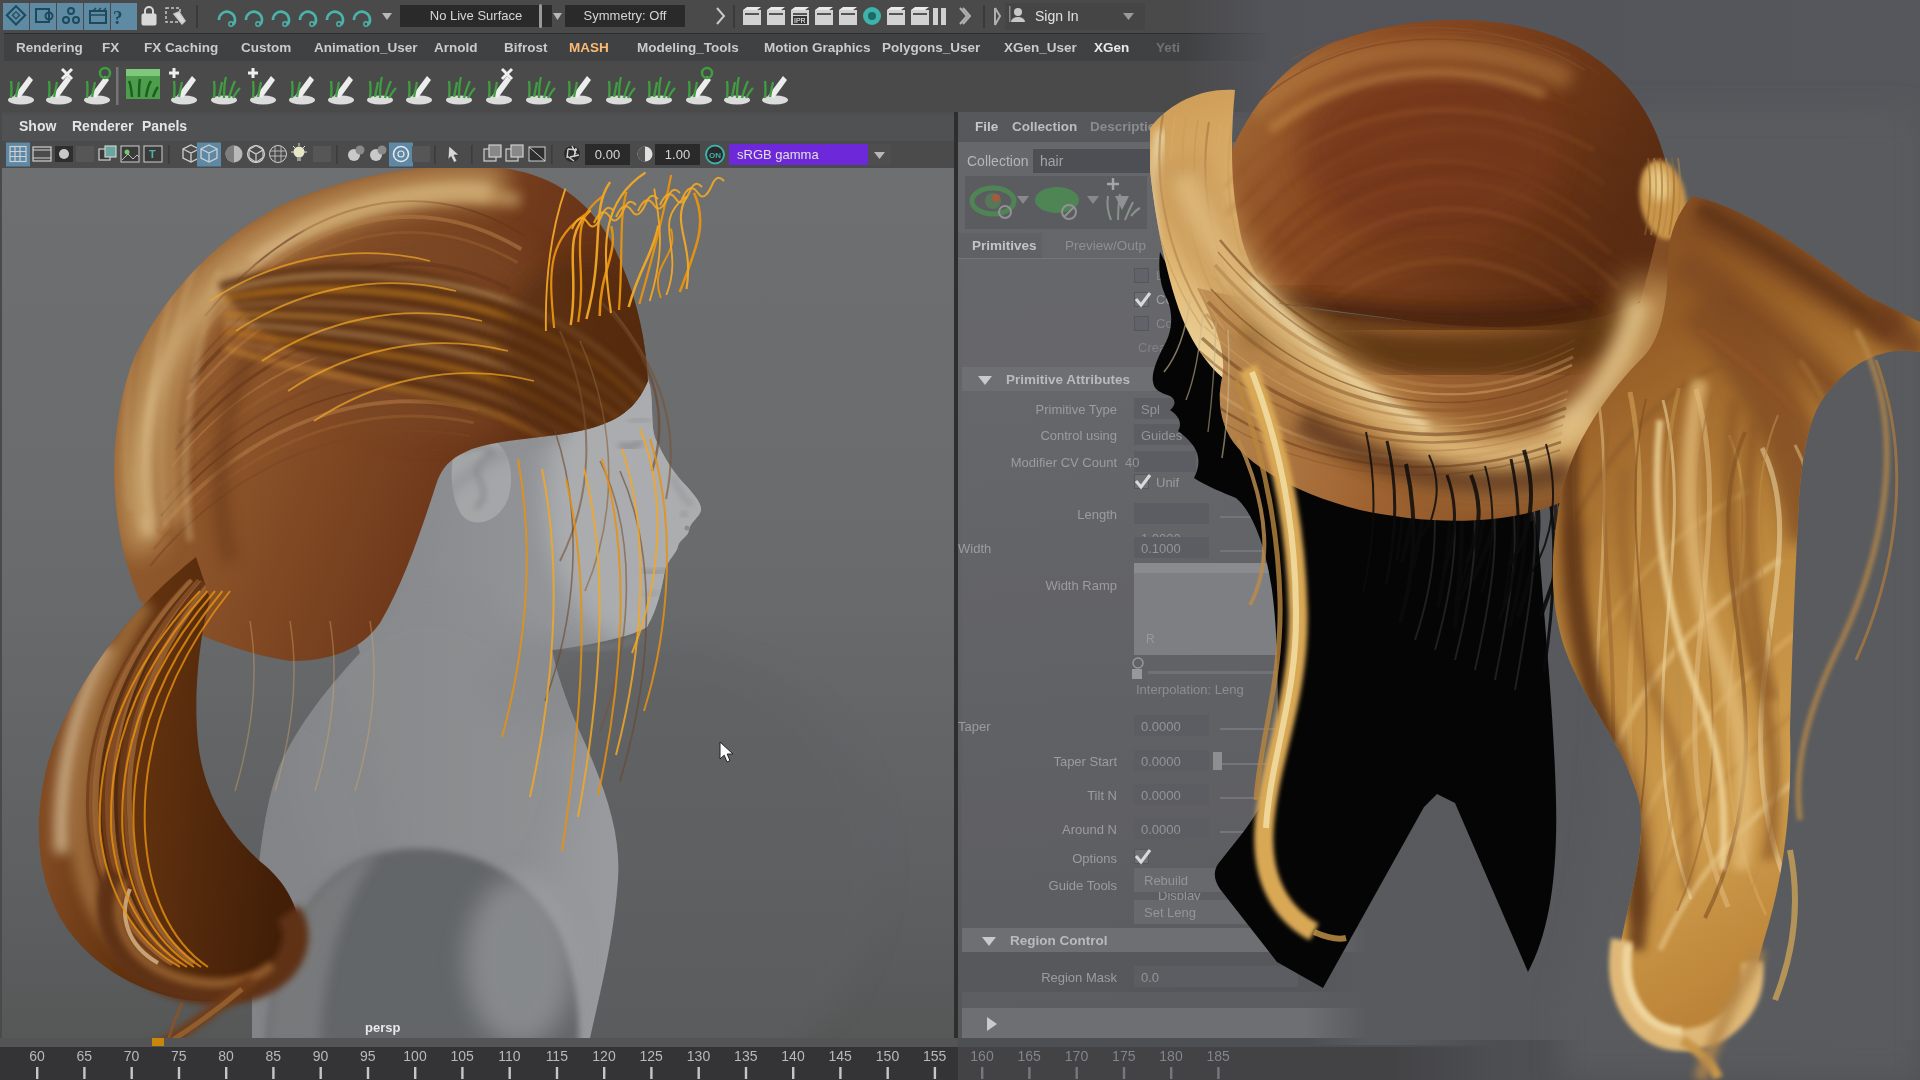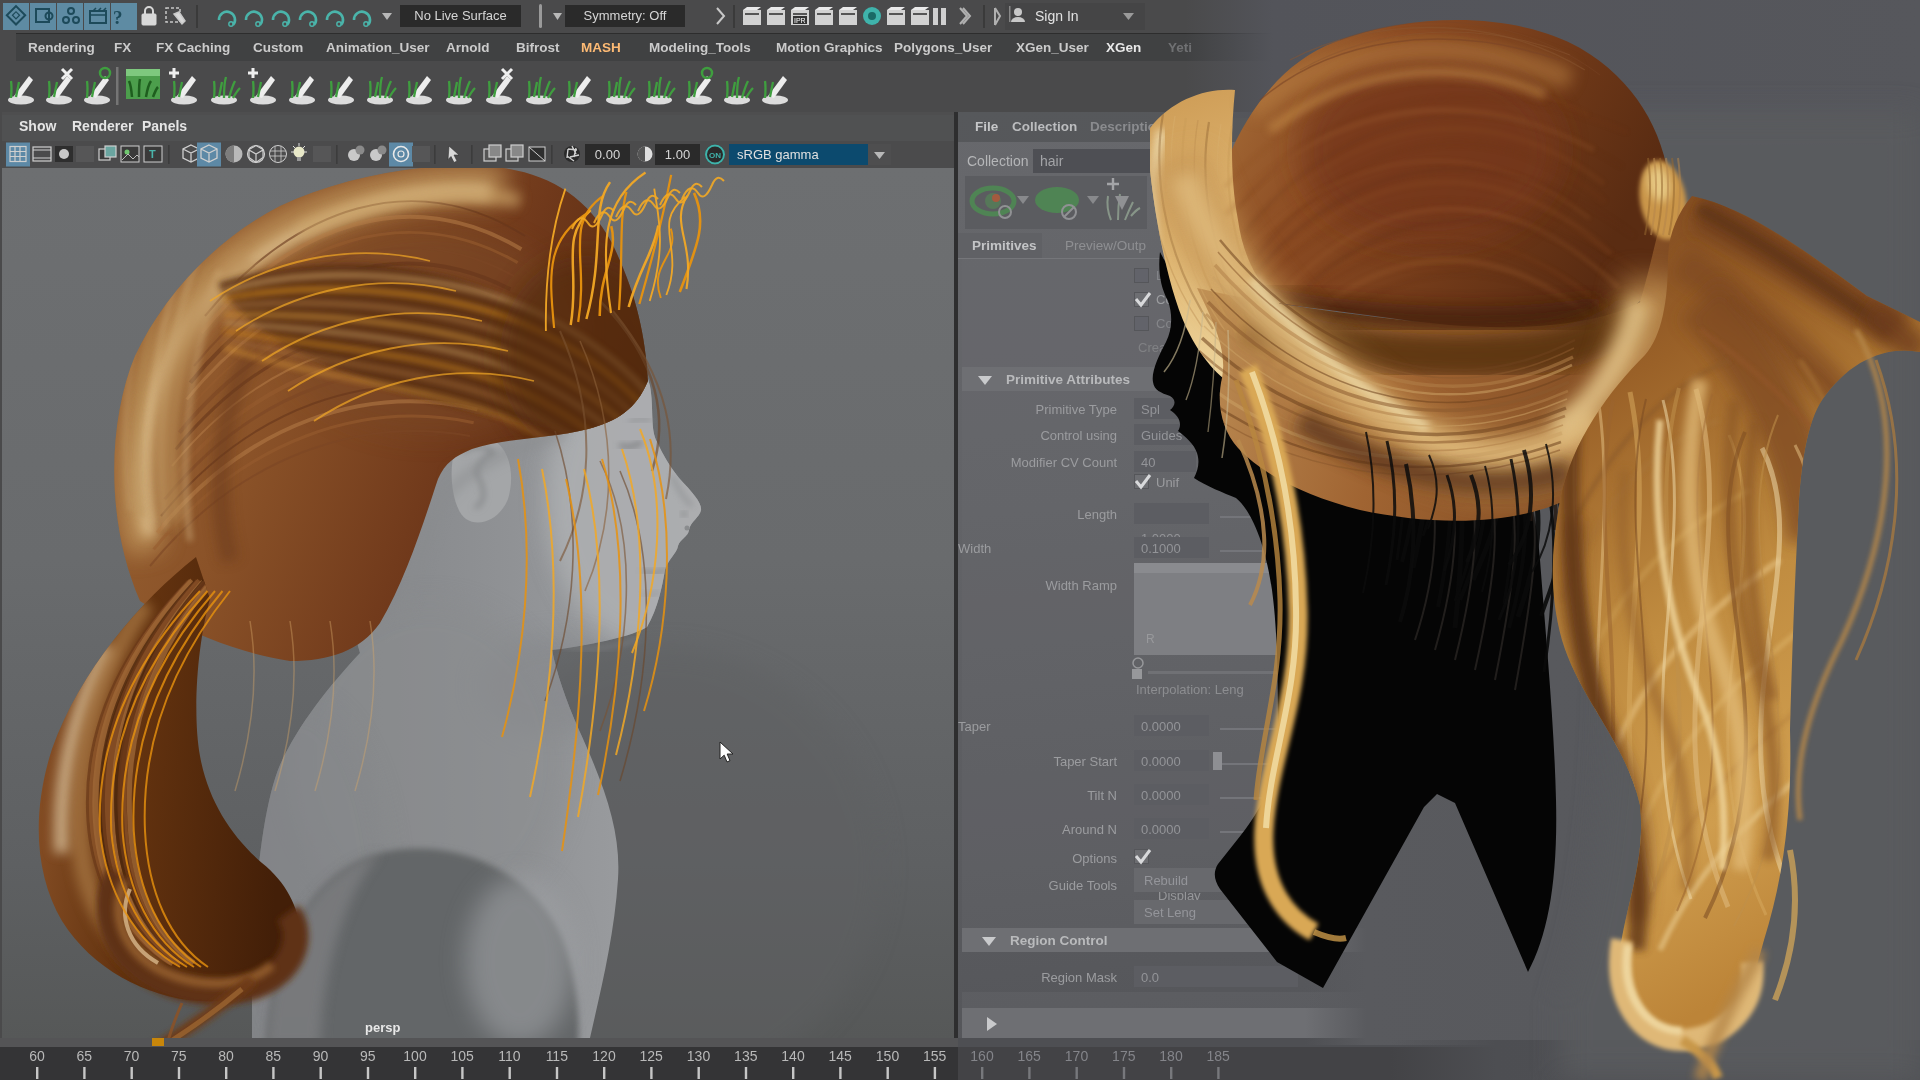--- a/index.html
+++ b/index.html
@@ -57,21 +57,21 @@
 <g transform="translate(323,6)" stroke="#4ab4aa" fill="none" stroke-width="2.6">
         <path d="M4 14 a8 8 0 1 1 14 5"></path>
         <circle cx="16" cy="18" r="2.2" stroke-width="1.4"></circle>
       </g>
 <g transform="translate(350,6)" stroke="#4ab4aa" fill="none" stroke-width="2.6">
         <path d="M4 14 a8 8 0 1 1 14 5"></path>
         <circle cx="16" cy="18" r="2.2" stroke-width="1.4"></circle>
       </g>
 <path d="M382 13 l10 0 l-5 7 z" fill="#b8b8b8"></path>
 </svg>
-<div class="fld" style="left:400px;top:5px;width:121px;height:22px;text-align:center;">No Live Surface</div>
+<div class="fld" style="left:400px;top:5px;width:152px;height:22px;text-align:center;">No Live Surface</div>
 <svg class="abs" style="left:535px;top:0" width="160" height="33">
       <rect x="4" y="4" width="3" height="24" rx="1.5" fill="#9a9a9a"></rect>
       <path d="M18 13 l9 0 l-4.5 7 z" fill="#b8b8b8"></path>
     </svg>
 <div class="fld" style="left:565px;top:5px;width:120px;height:22px;text-align:center;">Symmetry: Off</div>
 <svg class="abs" style="left:705px;top:0" width="1215" height="33">
 <path d="M12 8 l7 8 l-7 8" stroke="#c8c8c8" stroke-width="2" fill="none"></path>
 <rect x="28" y="5" width="2" height="23" fill="#3a3a3a"></rect>
 <g transform="translate(38,7)">
         <rect x="0" y="3" width="18" height="15" fill="#d2d2d2"></rect>
@@ -118,21 +118,21 @@
 <rect x="278" y="5" width="2" height="23" fill="#3a3a3a"></rect>
 <path d="M290 8 l0 17 m0 -17 l5 8 l-5 9" stroke="#b0b0b0" stroke-width="2" fill="none"></path>
 <rect x="300" y="3" width="140" height="27" fill="#454546"></rect>
 <circle cx="313" cy="12" r="4" fill="#c8c8c8"></circle>
       <path d="M306 22 a7 5 0 0 1 14 0 z" fill="#c8c8c8"></path>
       <rect x="304" y="6" width="1.5" height="16" fill="#888"></rect>
 <text x="330" y="21" font-size="14" fill="#e2e2e2" font-family="Liberation Sans">Sign In</text>
 <path d="M418 13 l11 0 l-5.5 7 z" fill="#9a9a9a"></path>
 </svg>
 </div>
-<div class="abs" style="left:16px;top:33px;width:1664px;height:28px;background:#404142;border-top:1px solid #2d2d2d;box-sizing:border-box;">
+<div class="abs" style="left:4px;top:33px;width:1664px;height:28px;background:#404142;border-top:1px solid #2d2d2d;box-sizing:border-box;">
 <div class="abs" style="left:12px;top:6px;font-size:13.5px;font-weight:bold;color:#cbcbcb;">Rendering</div>
 <div class="abs" style="left:98px;top:6px;font-size:13.5px;font-weight:bold;color:#cbcbcb;">FX</div>
 <div class="abs" style="left:140px;top:6px;font-size:13.5px;font-weight:bold;color:#cbcbcb;">FX Caching</div>
 <div class="abs" style="left:237px;top:6px;font-size:13.5px;font-weight:bold;color:#cbcbcb;">Custom</div>
 <div class="abs" style="left:310px;top:6px;font-size:13.5px;font-weight:bold;color:#cbcbcb;">Animation_User</div>
 <div class="abs" style="left:430px;top:6px;font-size:13.5px;font-weight:bold;color:#cbcbcb;">Arnold</div>
 <div class="abs" style="left:500px;top:6px;font-size:13.5px;font-weight:bold;color:#cbcbcb;">Bifrost</div>
 <div class="abs" style="left:565px;top:6px;font-size:13.5px;font-weight:bold;color:#fdba74;">MASH</div>
 <div class="abs" style="left:633px;top:6px;font-size:13.5px;font-weight:bold;color:#cbcbcb;">Modeling_Tools</div>
 <div class="abs" style="left:760px;top:6px;font-size:13.5px;font-weight:bold;color:#cbcbcb;">Motion Graphics</div>
@@ -331,21 +331,21 @@
 <circle cx="643" cy="13" r="7.5" fill="#e0e0e0"></circle>
         <path d="M643 5.5 a7.5 7.5 0 0 0 0 15" fill="#555"></path>
 </svg>
 <div class="fld" style="left:583px;top:2.5px;width:45px;height:21px;line-height:21px;text-align:center;">0.00</div>
 <div class="fld" style="left:653px;top:2.5px;width:45px;height:21px;line-height:21px;text-align:center;">1.00</div>
 <svg class="abs" style="left:700px;top:0" width="256" height="27">
         <circle cx="13" cy="13.5" r="10" fill="#2a2a2a"></circle>
         <circle cx="13" cy="13.5" r="9" fill="none" stroke="#3fb3ab" stroke-width="2"></circle>
         <text x="7" y="17" font-size="8" fill="#3fb3ab" font-weight="bold" font-family="Liberation Sans">ON</text>
       </svg>
-<div class="fld" style="left:727px;top:2.5px;width:139px;height:21px;line-height:21px;background:#0c4a6e;color:#e0e0e0;"><span style="margin-left:8px;">sRGB gamma</span></div>
+<div class="fld" style="left:727px;top:2.5px;width:139px;height:21px;line-height:21px;background:#6d28d9;color:#e0e0e0;"><span style="margin-left:8px;">sRGB gamma</span></div>
 <div class="abs" style="left:866px;top:2.5px;width:23px;height:21px;background:#4e4e4f;"></div>
 <svg class="abs" style="left:866px;top:0" width="26" height="27">
         <path d="M6 11 l11 0 l-5.5 7 z" fill="#b8b8b8"></path>
       </svg>
 </div>
 <svg class="abs" style="left:0;top:56px" width="956" height="870" viewBox="0 0 956 870">
 <defs>
 <linearGradient id="vbg" x1="0" y1="0" x2="0" y2="1">
  <stop offset="0" stop-color="#6d6f71"></stop>
           <stop offset="0.45" stop-color="#696b6d"></stop>
@@ -578,21 +578,21 @@
     </svg>
 <div class="abs" style="left:48px;top:260px;font-size:13.5px;font-weight:bold;color:#b9babc;">Primitive Attributes</div>
 <div class="abs" style="left:0;top:290px;width:159px;font-size:13px;color:#9b9c9f;text-align:right;">Primitive Type</div>
     <div class="abs" style="left:176px;top:286px;width:120px;height:21px;background:#5c5d62;"></div>
     <div class="abs" style="left:183px;top:290px;font-size:13px;color:#939498;">Spl</div>
 <div class="abs" style="left:0;top:316px;width:159px;font-size:13px;color:#9b9c9f;text-align:right;">Control using</div>
     <div class="abs" style="left:176px;top:312px;width:120px;height:21px;background:#5c5d62;"></div>
     <div class="abs" style="left:183px;top:316px;font-size:13px;color:#939498;">Guides</div>
 <div class="abs" style="left:0;top:343px;width:159px;font-size:13px;color:#9b9c9f;text-align:right;">Modifier CV Count</div>
     <div class="abs" style="left:176px;top:339px;width:62px;height:21px;background:#5c5d62;"></div>
-    <div class="abs" style="left:183px;top:343px;font-size:13px;color:#939498;text-align:center;">40</div>
+    <div class="abs" style="left:167px;top:343px;font-size:13px;color:#939498;text-align:center;">40</div>
 <div class="abs" style="left:262px;top:352px;width:68px;height:2px;background:#74757a;"></div>
 <div class="abs" style="left:176px;top:362px;width:15px;height:15px;background:#6d6e72;border:1px solid #55565a;box-sizing:border-box;"></div>
     <svg class="abs" style="left:174px;top:359px" width="22" height="22">
       <path d="M4 10 l5 6 l9 -12" stroke="#d8d9db" stroke-width="3" fill="none"></path>
     </svg>
 <div class="abs" style="left:198px;top:363px;font-size:13px;color:#9b9c9f;">Unif</div>
 <div class="abs" style="left:0;top:395px;width:159px;font-size:13px;color:#9b9c9f;text-align:right;">Length</div>
     <div class="abs" style="left:176px;top:391px;width:75px;height:21px;background:#5c5d62;"></div>
     <div class="abs" style="left:183px;top:395px;font-size:13px;color:#939498;margin-top:24px;">1.0000</div>
 <div class="abs" style="left:262px;top:404px;width:68px;height:2px;background:#74757a;"></div>

